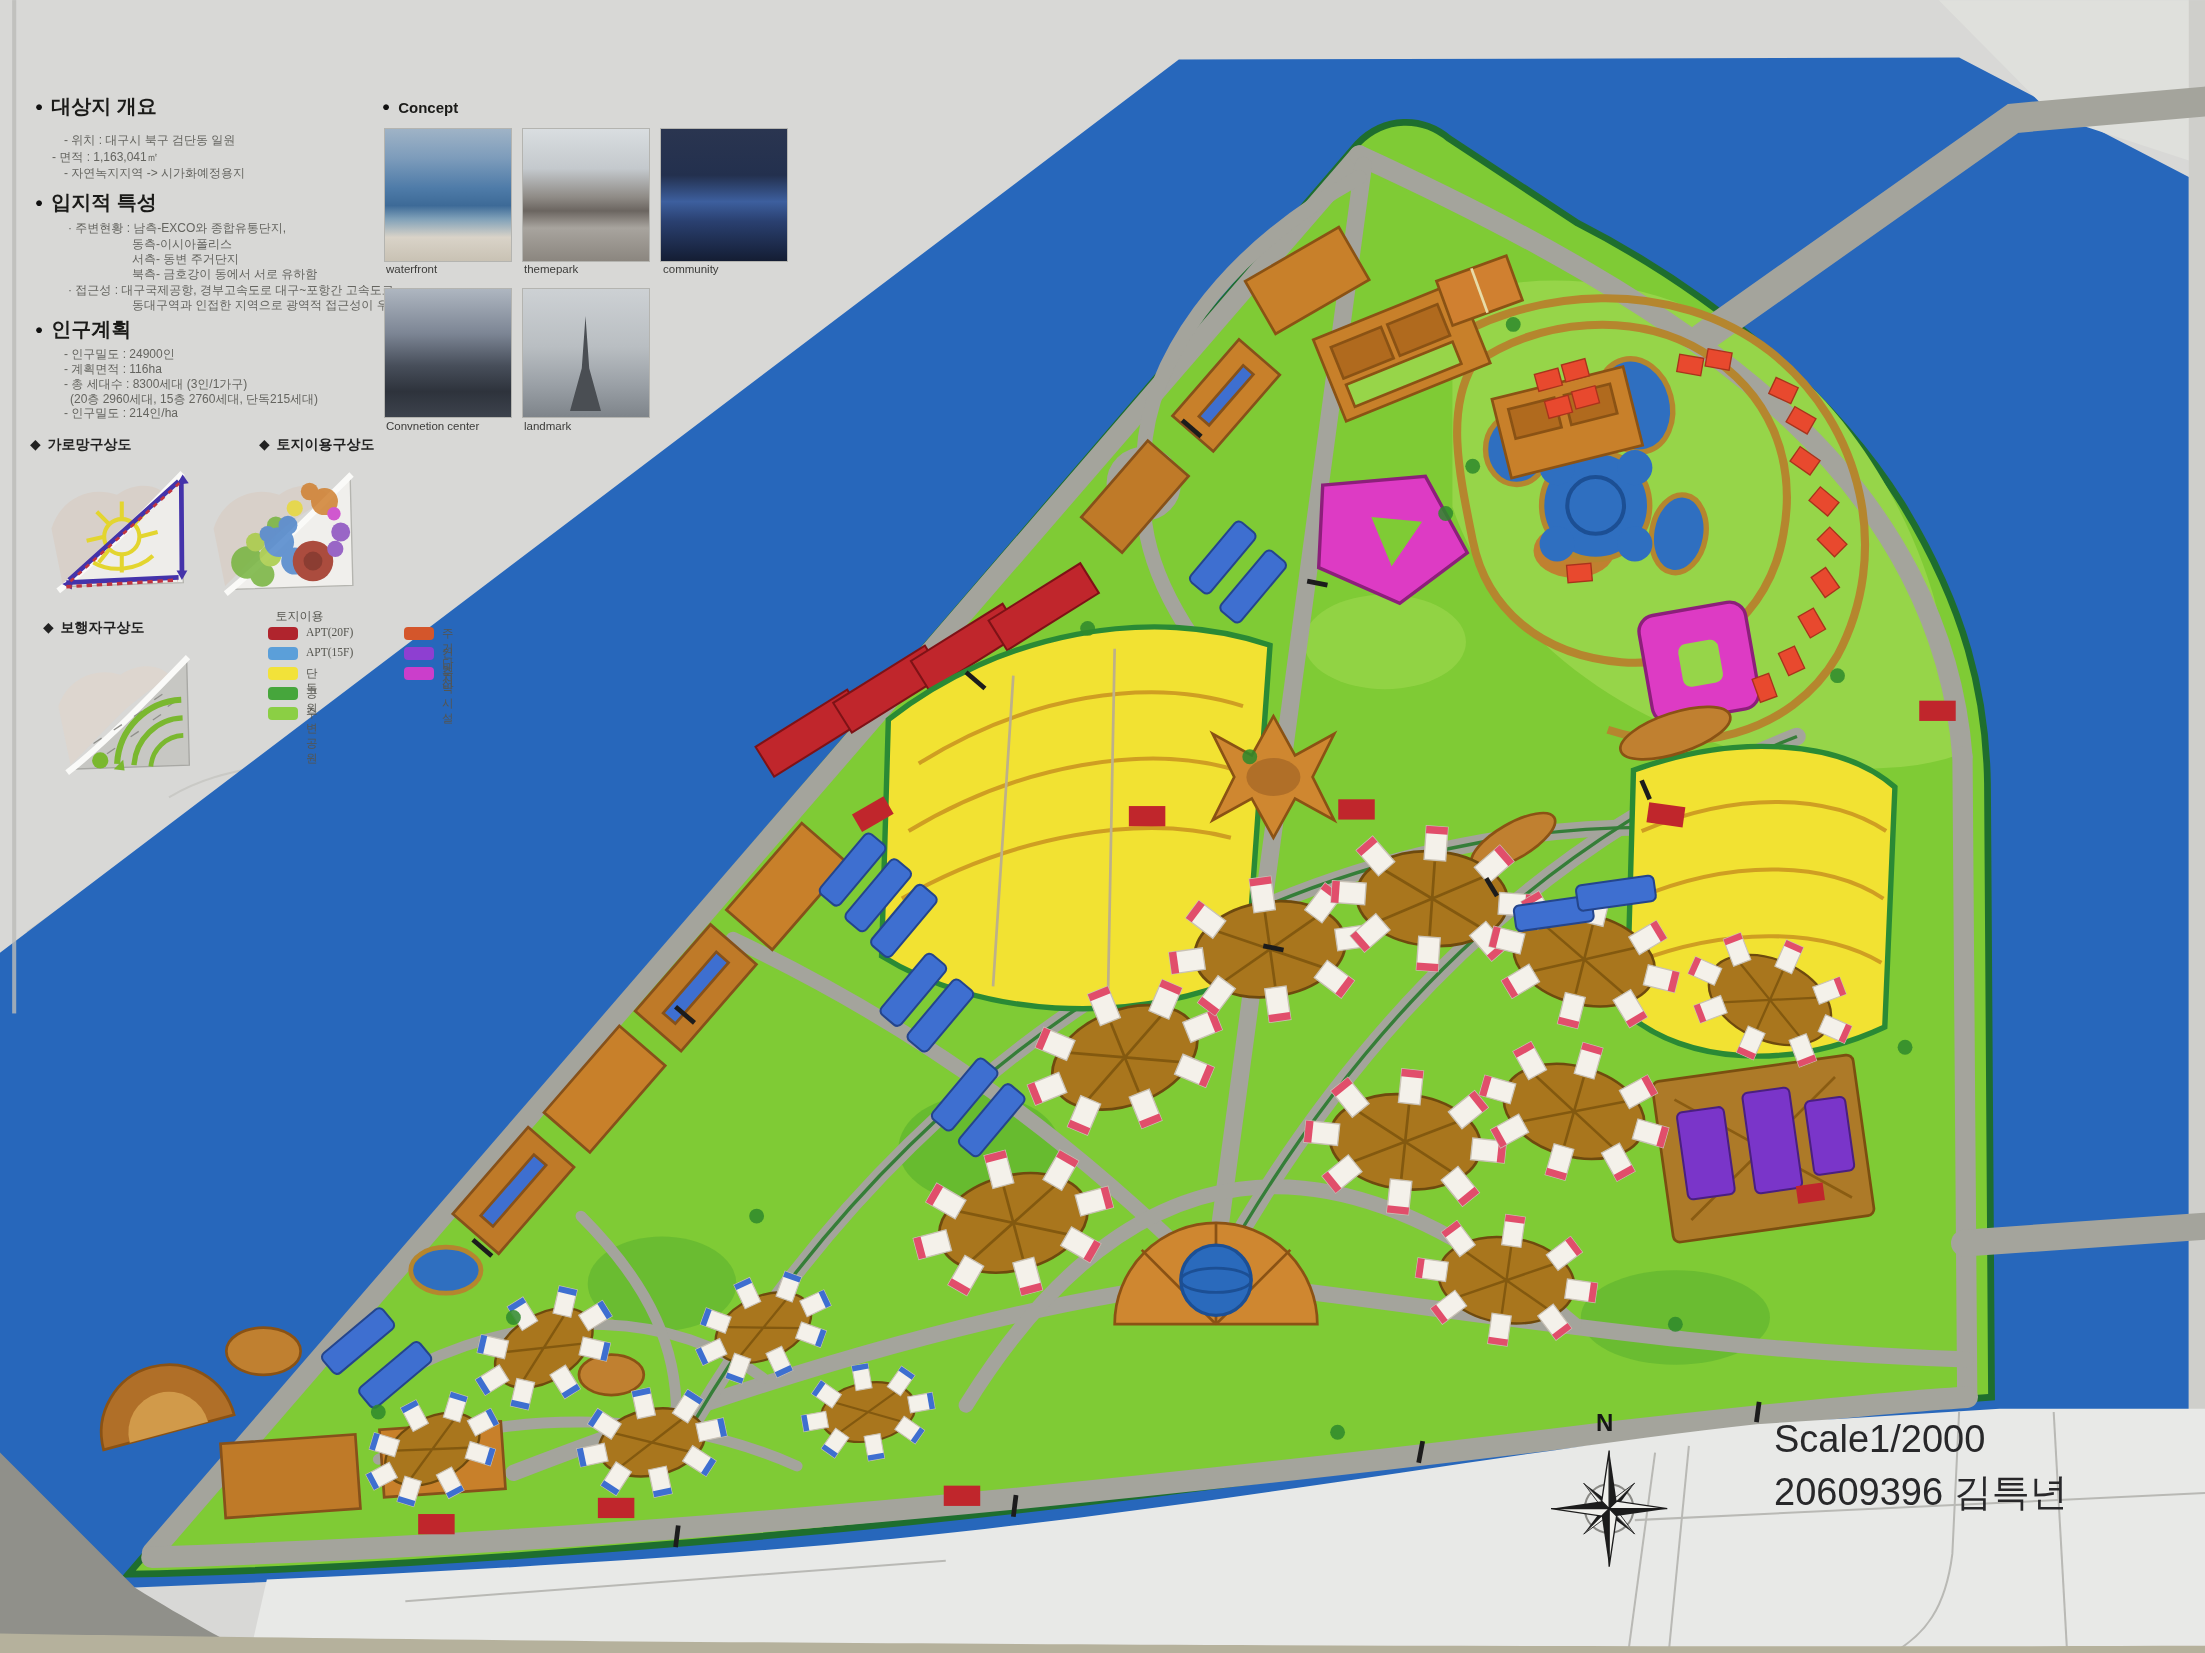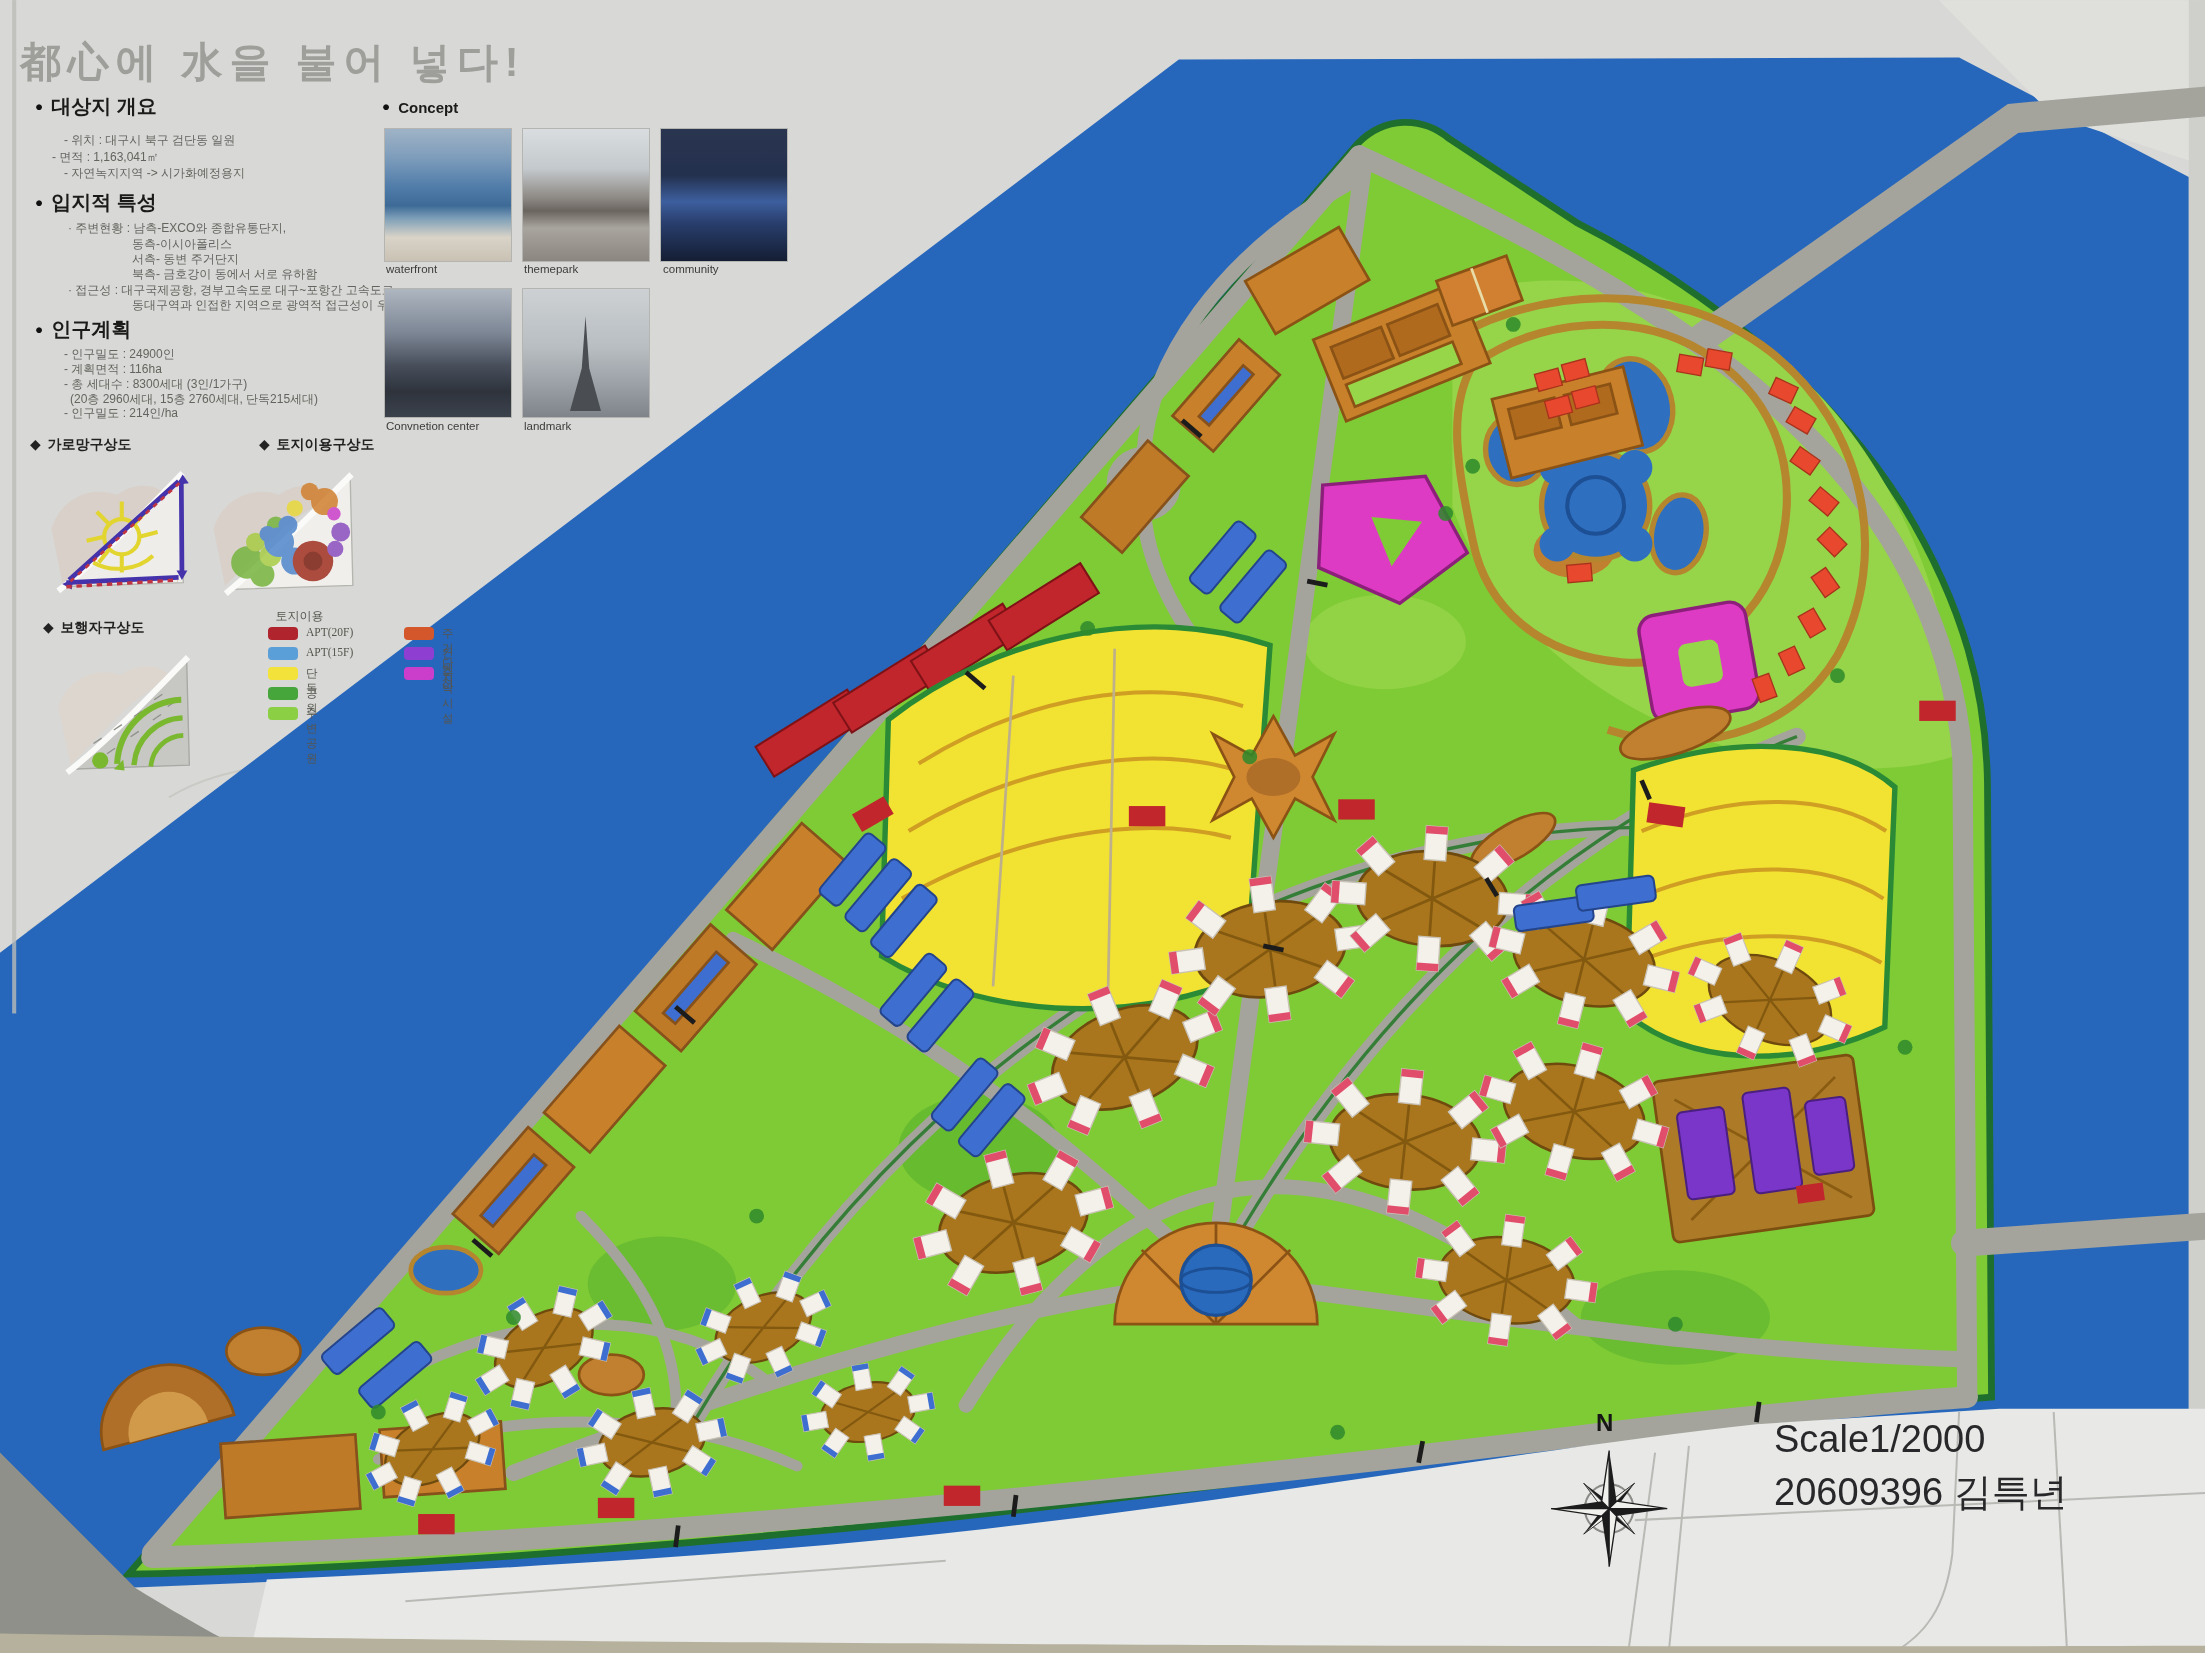--- a/index.html
+++ b/index.html
@@ -383,21 +383,20 @@
       <use href="#compass-pt" transform="rotate(180)"></use>
           <use href="#compass-pt" transform="rotate(270)"></use>
     </g>
     <use href="#compass-pt"></use>
         <use href="#compass-pt" transform="rotate(90)"></use>
     <use href="#compass-pt" transform="rotate(180)"></use>
         <use href="#compass-pt" transform="rotate(270)"></use>
   </g>
 </svg>
 
-<div class="t title" style="left:20px;top:35px">都心에 水을 불어 넣다!</div>
 
 <div class="t h1" style="left:35px;top:93px"><span class="bullet">●</span><span>대상지 개요</span></div>
 <div class="t body" style="left:64px;top:132px">- 위치 : 대구시 북구 검단동 일원</div>
 <div class="t body" style="left:52px;top:149px">- 면적 : 1,163,041㎡</div>
 <div class="t body" style="left:64px;top:165px">- 자연녹지지역 -&gt; 시가화예정용지</div>
 
 <div class="t h1" style="left:35px;top:189px"><span class="bullet">●</span><span>입지적 특성</span></div>
 <div class="t body" style="left:68px;top:220px">· 주변현황 : 남측-EXCO와 종합유통단지,</div>
 <div class="t body" style="left:132px;top:236px">동측-이시아폴리스</div>
 <div class="t body" style="left:132px;top:251px">서측- 동변 주거단지</div>

